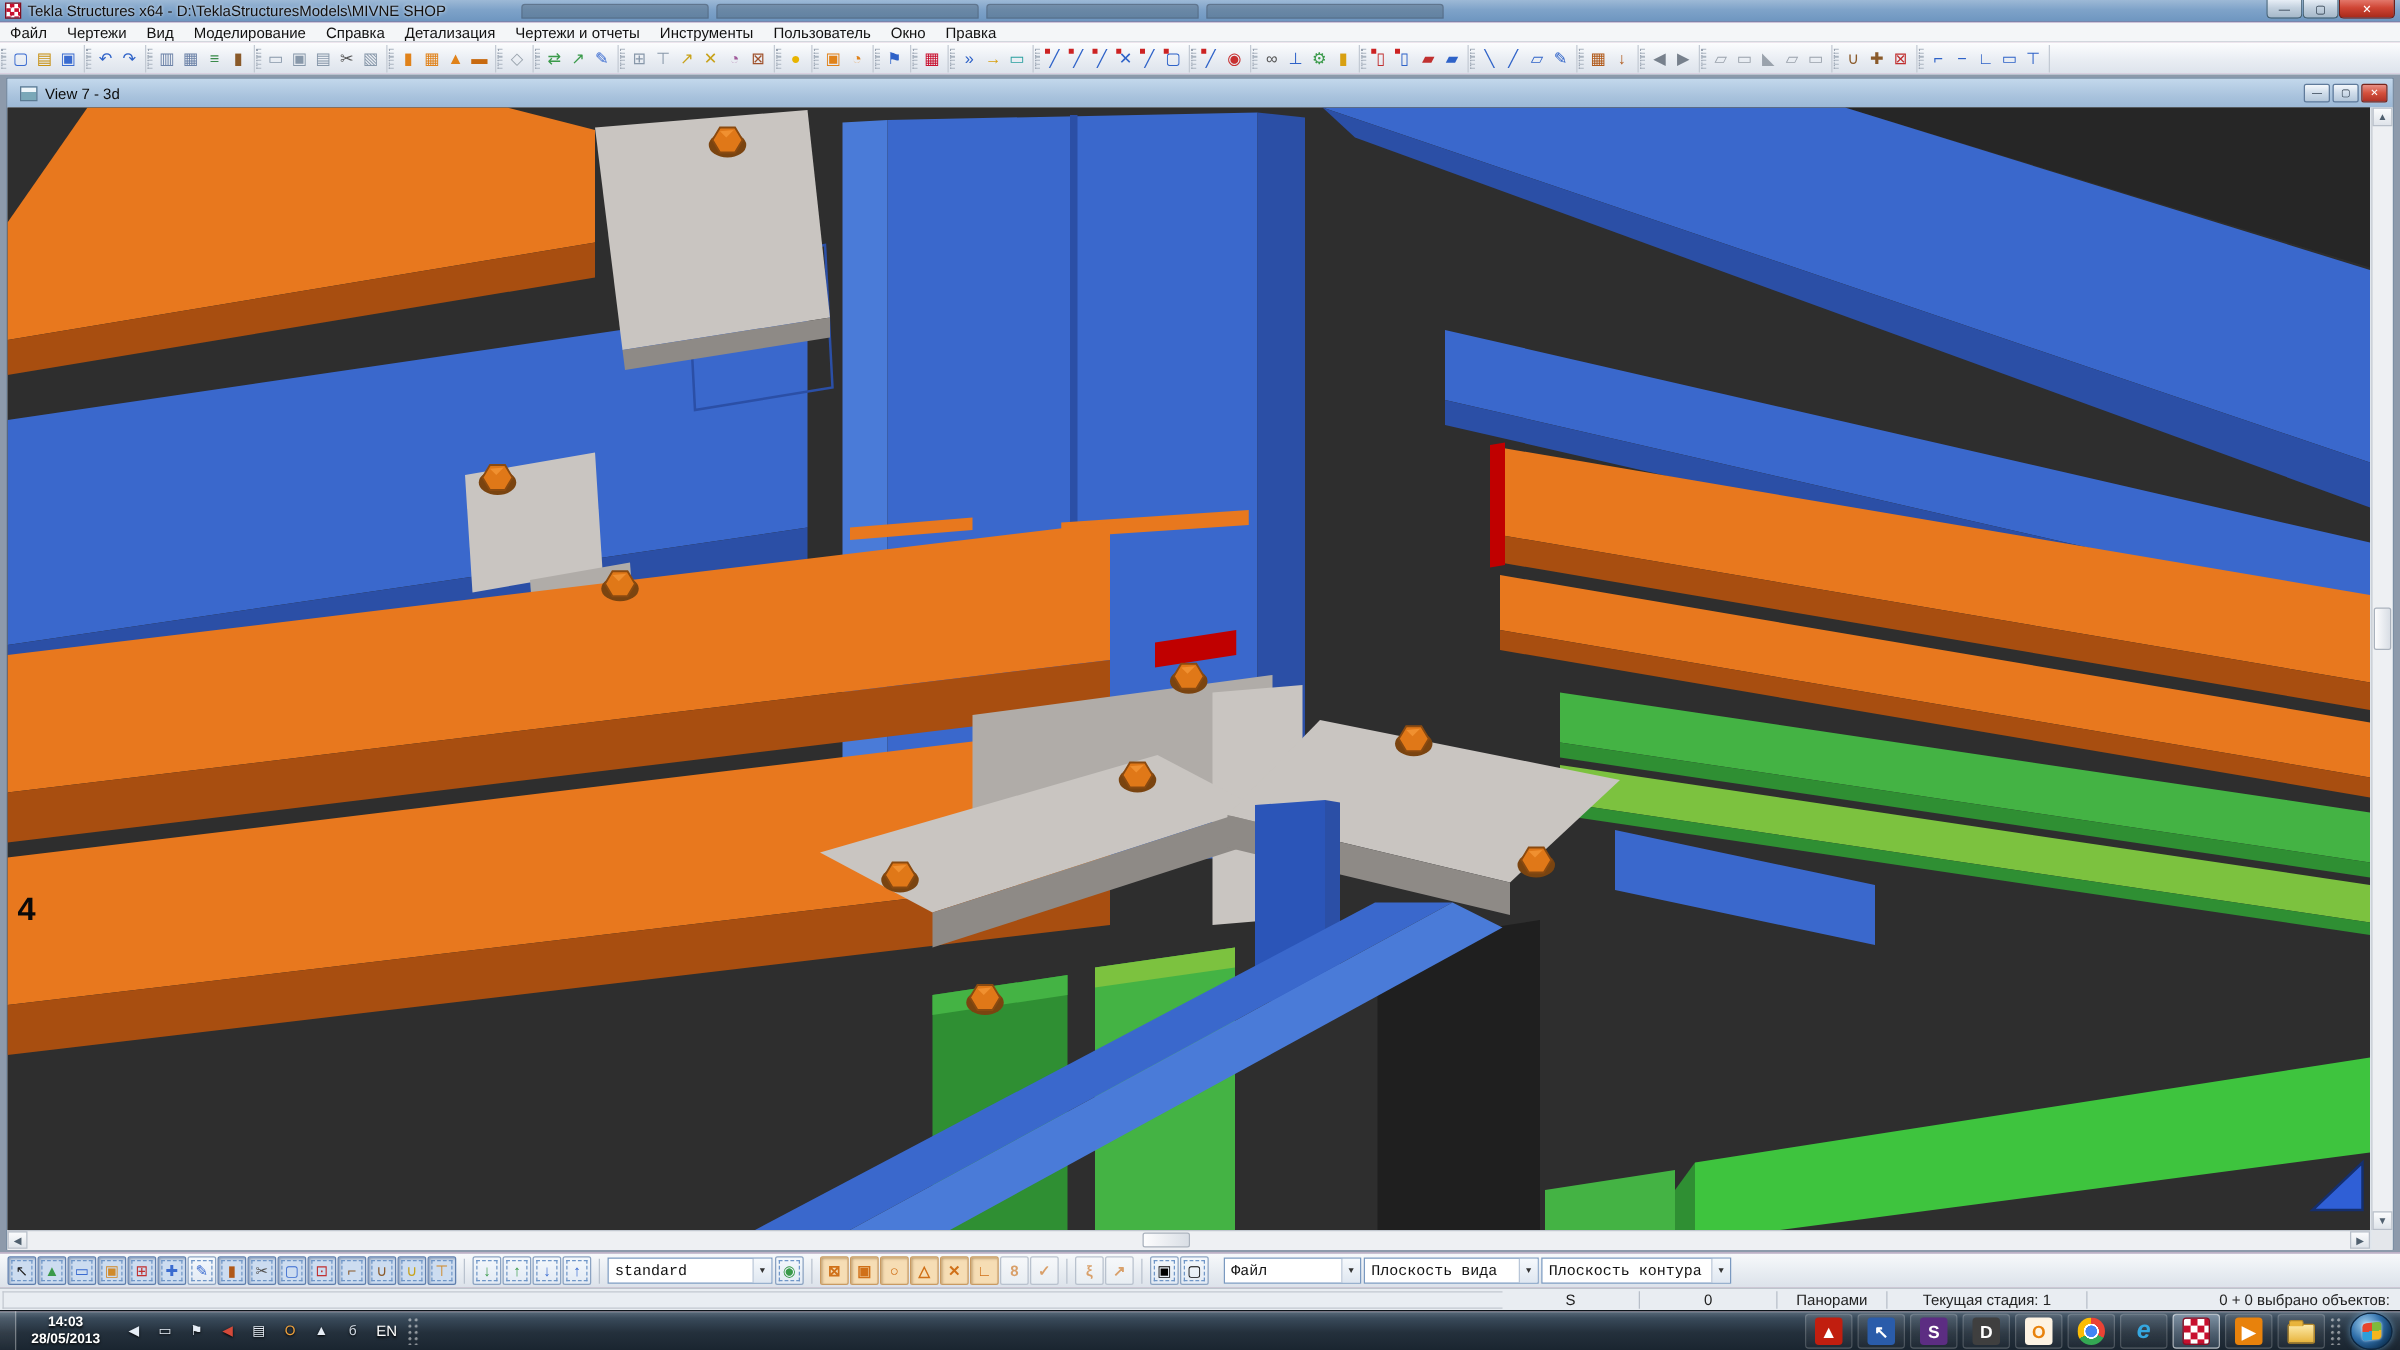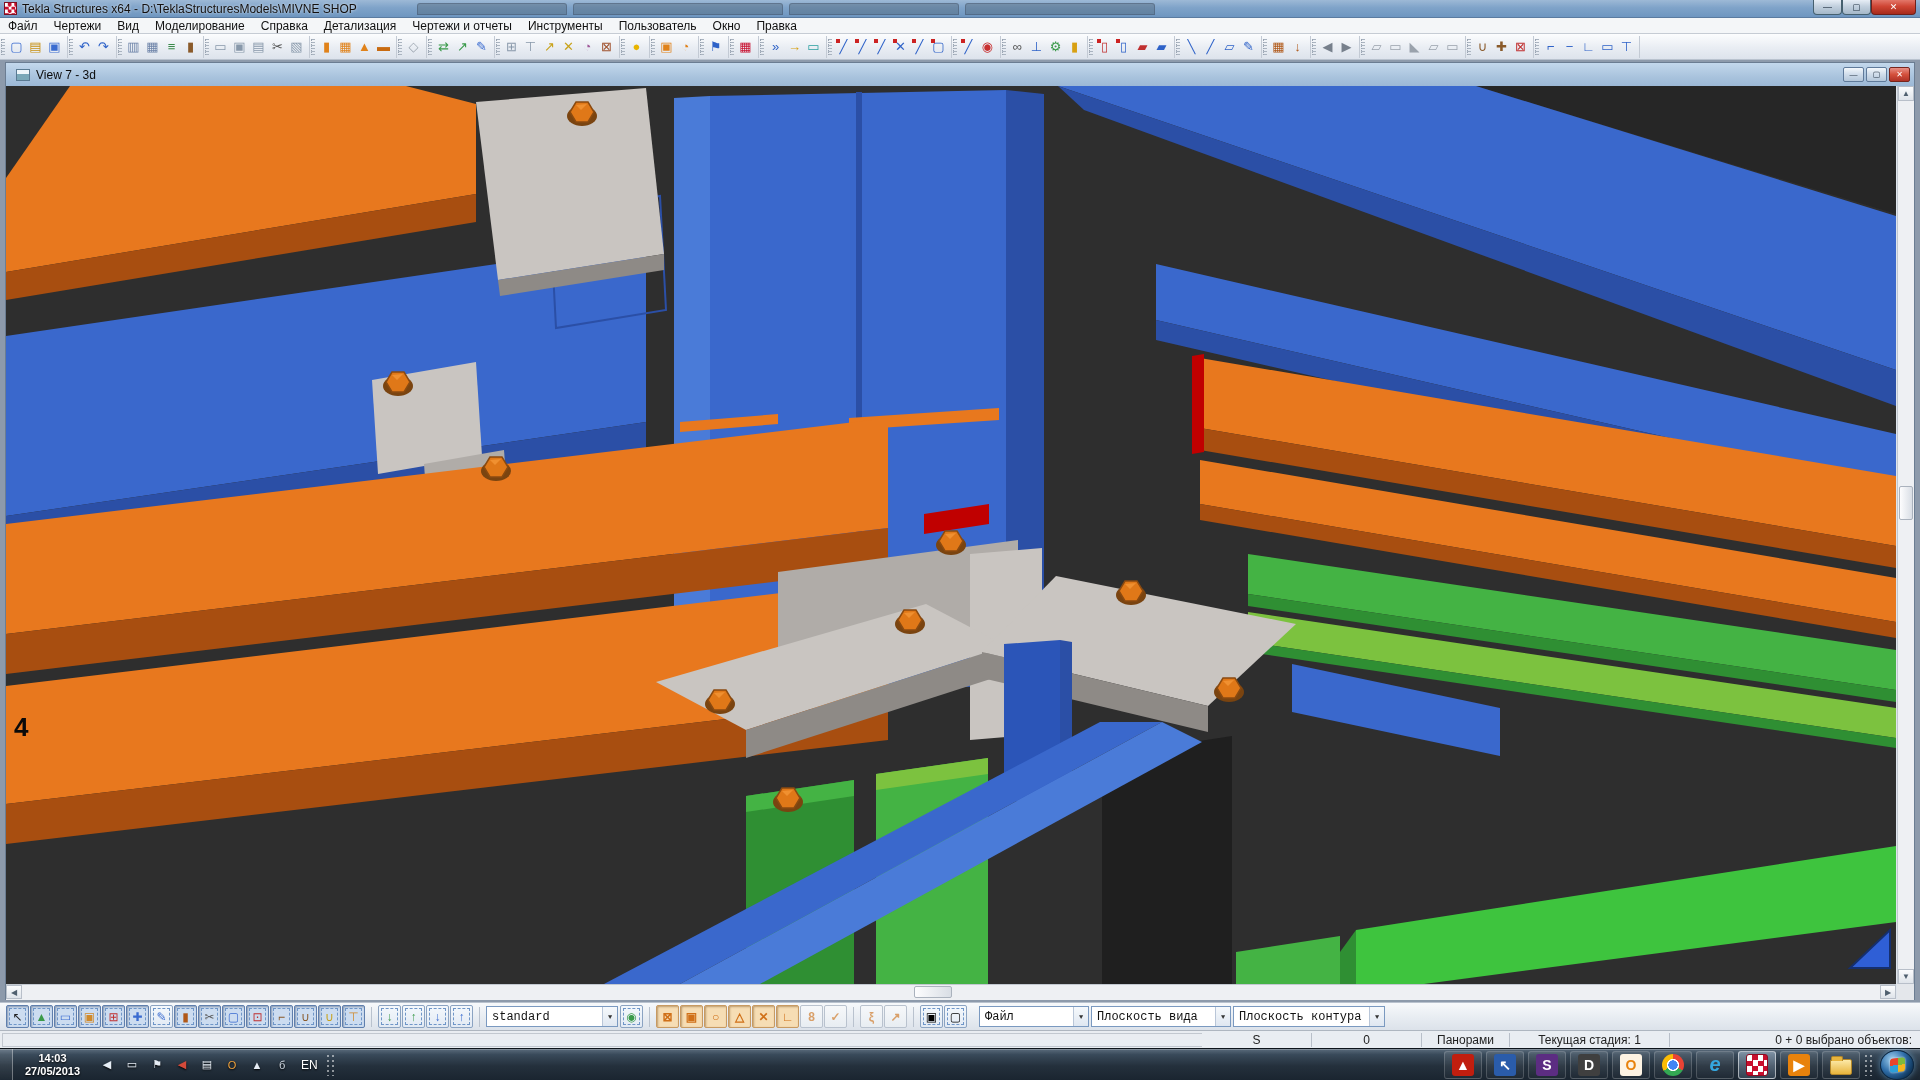--- a/index.html
+++ b/index.html
@@ -528,21 +528,21 @@
     <span class="sb-field sb-center" style="width:110px">0</span>
     <span class="sb-field" style="width:88px">Панорами</span>
     <span class="sb-field" style="width:160px">Текущая стадия: 1</span>
     <span class="sb-field sb-right">0 + 0 выбрано объектов:</span>
   </div>
 
   <div class="taskbar">
     <div class="show-desktop"></div>
     <div class="tb-clock">
       <div>14:03</div>
-      <div>27/05/2013</div>
+      <div>28/05/2013</div>
     </div>
     <div class="tray" id="trayIcons">
         <span class="tray-icon" title="volume" style="color: rgb(230, 237, 245);">◀</span>
         <span class="tray-icon" title="network" style="color: rgb(230, 237, 245);">▭</span>
         <span class="tray-icon" title="action-center" style="color: rgb(230, 237, 245);">⚑</span>
         <span class="tray-icon" title="audio-mixer" style="color: rgb(212, 74, 58);">◀</span>
         <span class="tray-icon" title="schedule" style="color: rgb(230, 237, 245);">▤</span>
         <span class="tray-icon" title="outlook-reminder" style="color: rgb(240, 162, 60);">O</span>
         <span class="tray-icon" title="show-hidden" style="color: rgb(230, 237, 245);">▲</span>
         <span class="tray-icon" title="language-bar" style="color: rgb(207, 216, 226);">б</span>

